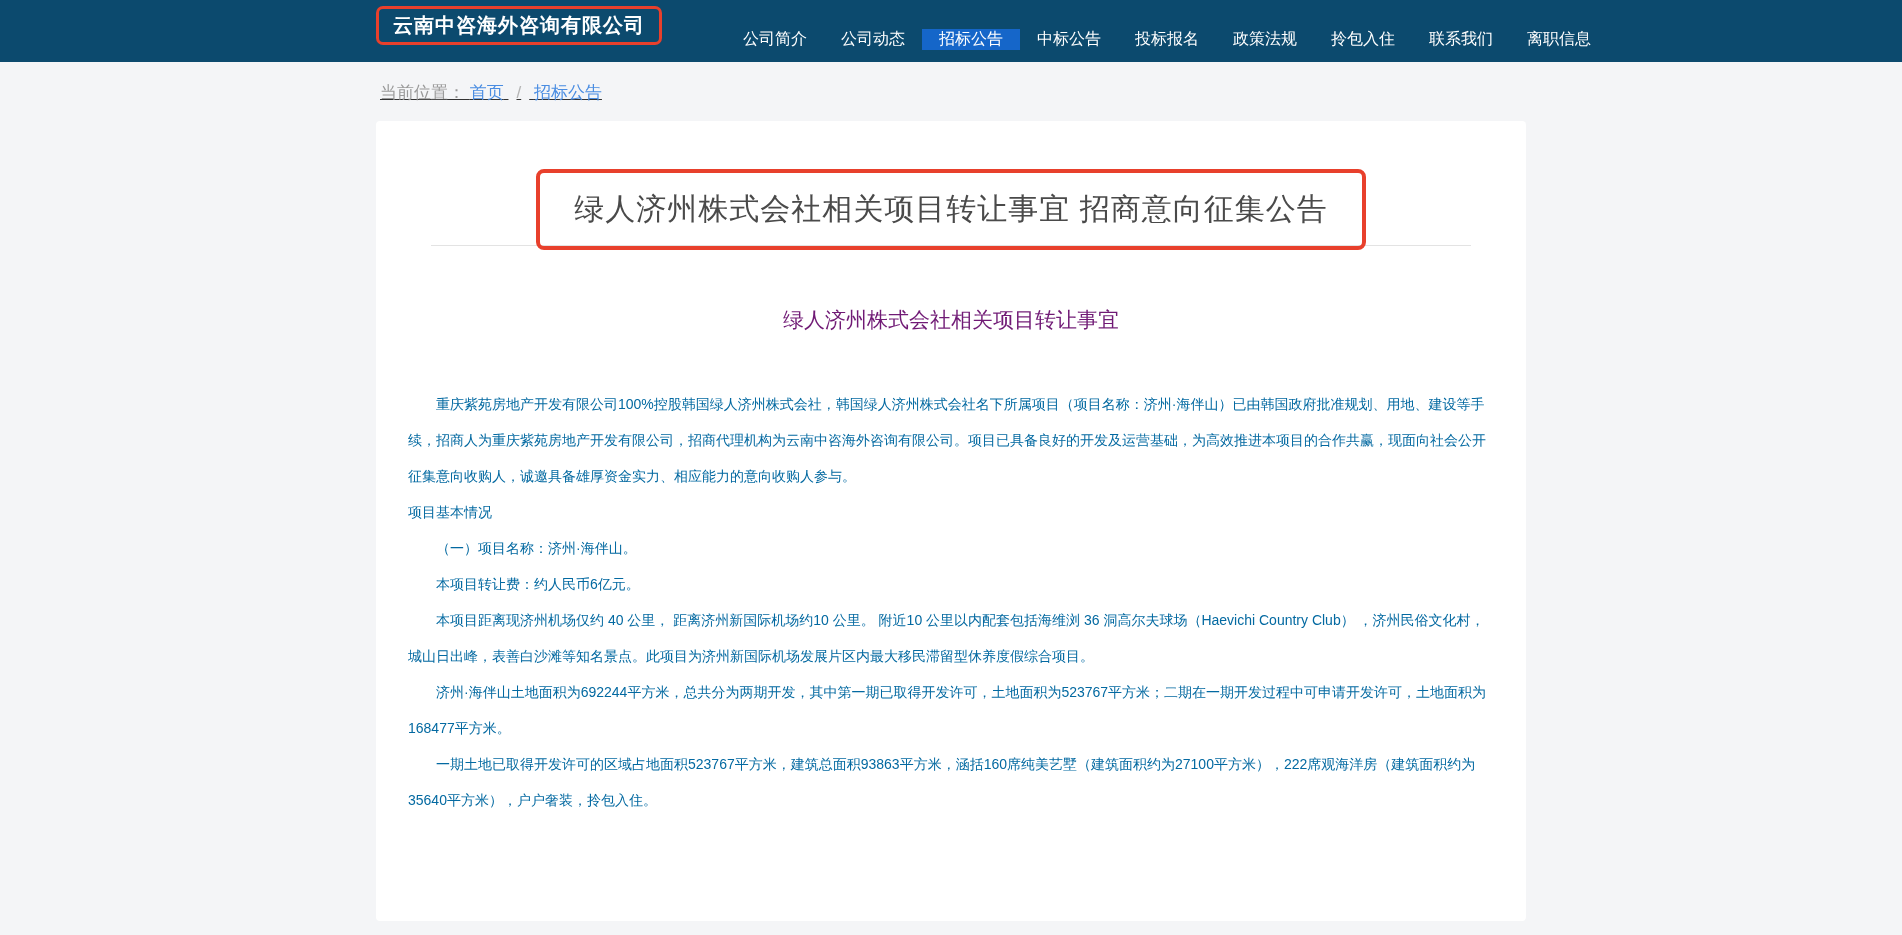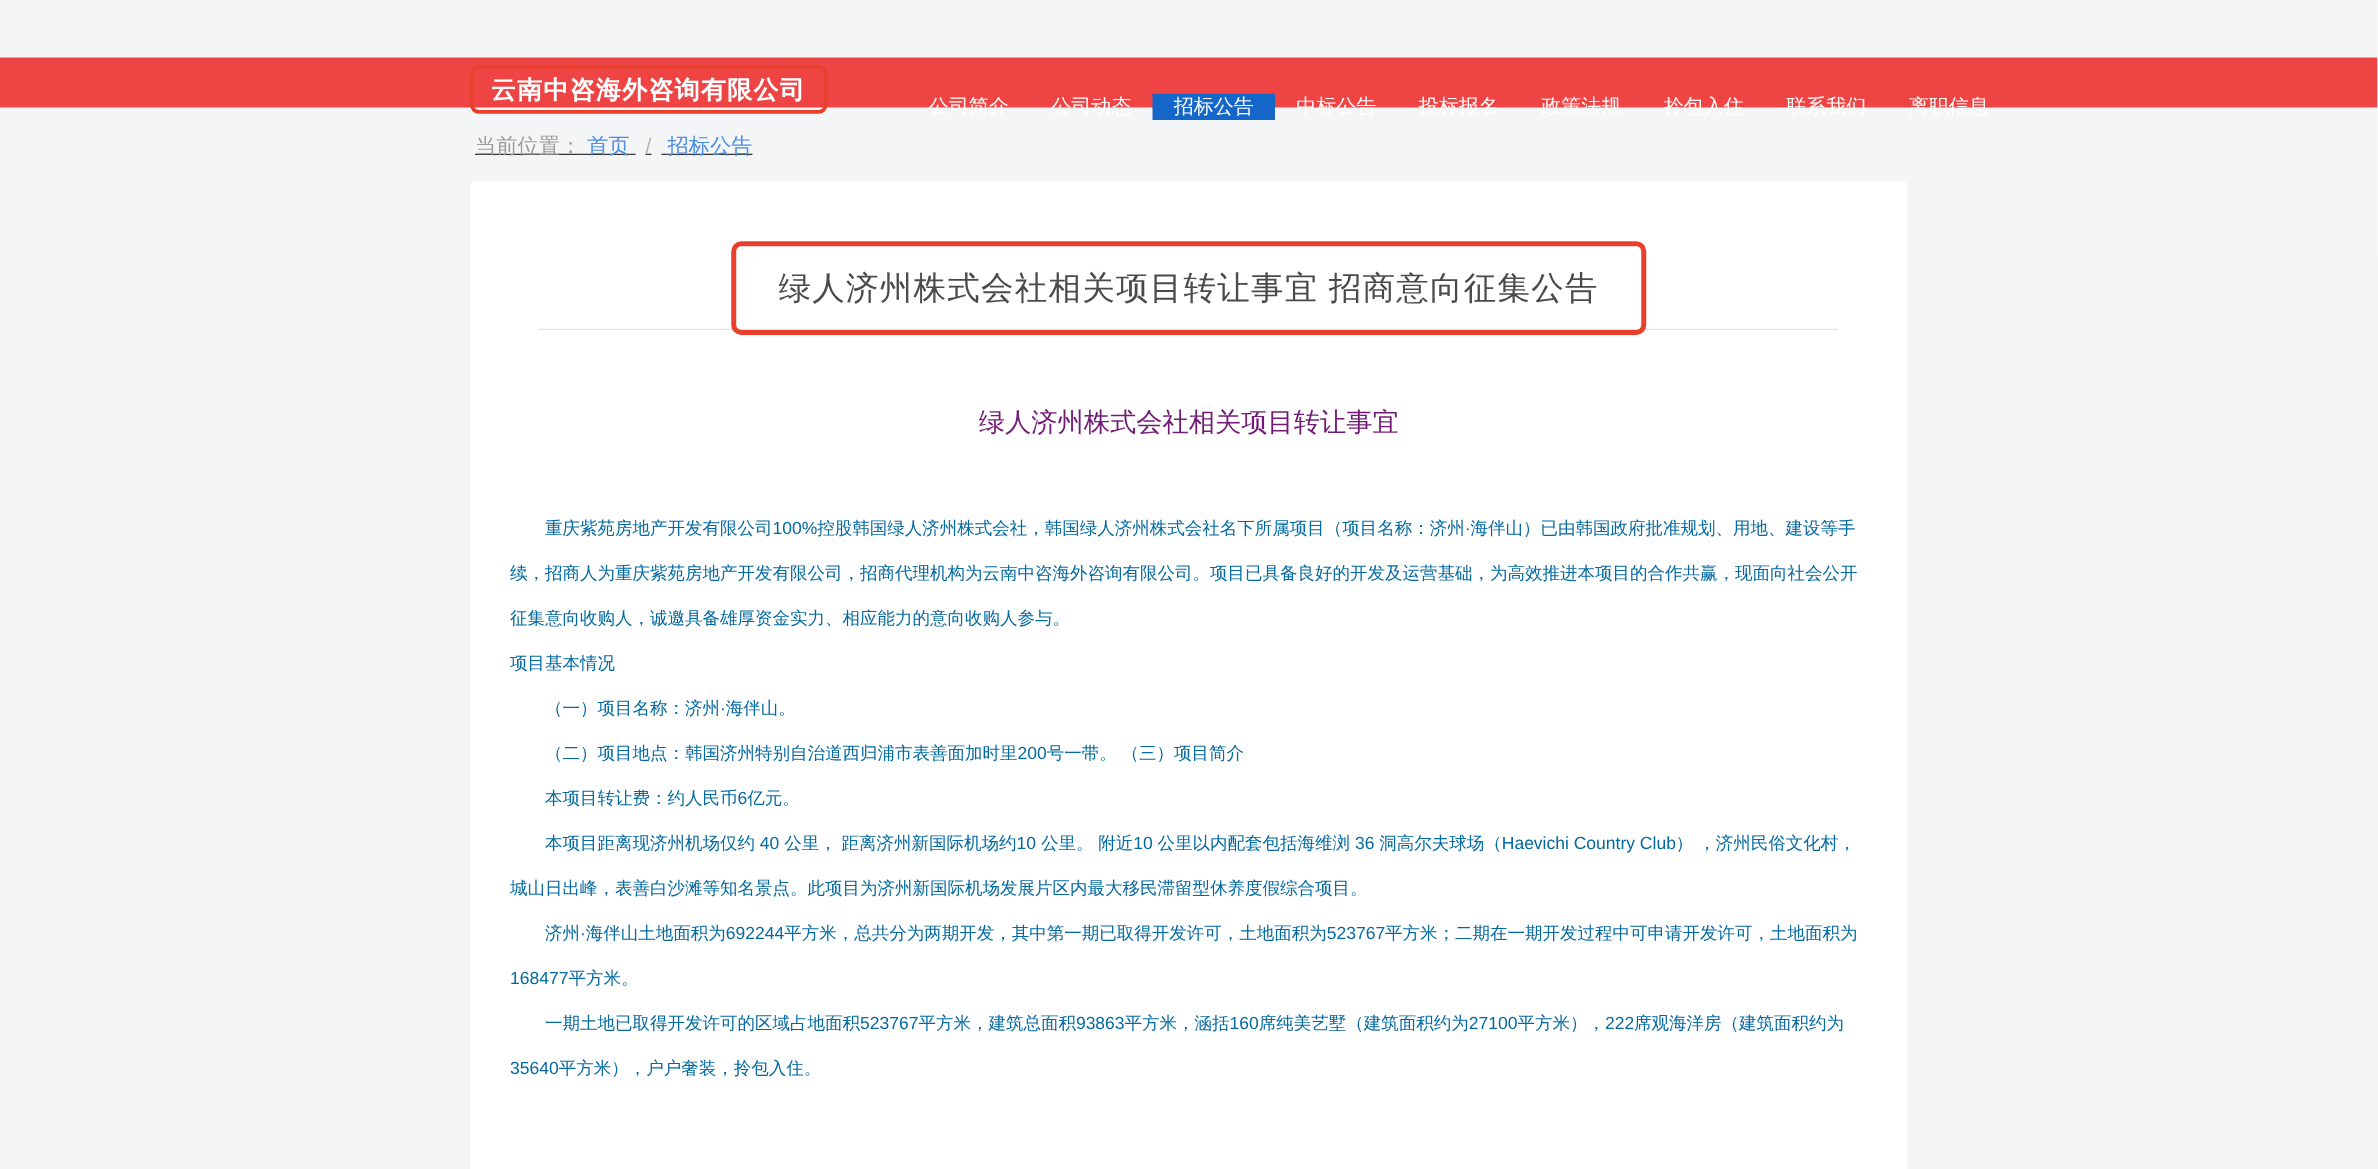--- a/index.html
+++ b/index.html
@@ -6,24 +6,23 @@
   html, body {
     width: 1902px;
     min-height: 935px;
     background: #f4f5f7;
     font-family: "Liberation Sans", "DejaVu Sans", sans-serif;
     color: #333;
   }
 
   
   .nav {
-    height: 40px;
-    background: #ef4444;
+    height: 62px;
+    background: #0c4a6e;
     width: 100%;
-    margin-top: 46px;
   }
   .nav-inner {
     width: 1150px;
     margin: 0 auto;
     height: 50px;
     display: flex;
     align-items: center;
   }
   .brand-box {
     border: 3px solid #e8402c;
@@ -78,21 +77,21 @@
     width: fit-content;
     margin: 0 auto;
     border: 4px solid #e8402c;
     border-radius: 8px;
     padding: 16px 34px;
     position: relative;
     z-index: 2;
     background: transparent;
   }
   .article-title {
-    font-size: 26px;
+    font-size: 30px;
     font-weight: normal;
     color: #4a4a4a;
     white-space: nowrap;
     letter-spacing: 1px;
   }
   .title-divider {
     border: none;
     border-top: 1px solid #e3e3e3;
     width: 1040px;
     margin: -5px auto 0;
@@ -152,19 +151,18 @@
     <h1 class="article-title">绿人济州株式会社相关项目转让事宜 招商意向征集公告</h1>
   </div>
   <hr class="title-divider">
 
   <h2 class="subtitle first">绿人济州株式会社相关项目转让事宜</h2>
 
   <div class="article-body" id="article-body">
       <p class="para indent">重庆紫苑房地产开发有限公司100%控股韩国绿人济州株式会社，韩国绿人济州株式会社名下所属项目（项目名称：济州·海伴山）已由韩国政府批准规划、用地、建设等手续，招商人为重庆紫苑房地产开发有限公司，招商代理机构为云南中咨海外咨询有限公司。项目已具备良好的开发及运营基础，为高效推进本项目的合作共赢，现面向社会公开征集意向收购人，诚邀具备雄厚资金实力、相应能力的意向收购人参与。</p>
       <p class="para flush">项目基本情况</p>
       <p class="para indent">（一）项目名称：济州·海伴山。</p>
-      <p class="para indent">（二）项目地点：韩国济州特别自治道西归浦市表善面加时里200号一带。 （三）项目简介</p>
       <p class="para indent">本项目转让费：约人民币6亿元。</p>
       <p class="para indent">本项目距离现济州机场仅约 40 公里， 距离济州新国际机场约10 公里。 附近10 公里以内配套包括海维浏 36 洞高尔夫球场（Haevichi Country Club） ，济州民俗文化村，城山日出峰，表善白沙滩等知名景点。此项目为济州新国际机场发展片区内最大移民滞留型休养度假综合项目。</p>
       <p class="para indent">济州·海伴山土地面积为692244平方米，总共分为两期开发，其中第一期已取得开发许可，土地面积为523767平方米；二期在一期开发过程中可申请开发许可，土地面积为168477平方米。</p>
       <p class="para indent">一期土地已取得开发许可的区域占地面积523767平方米，建筑总面积93863平方米，涵括160席纯美艺墅（建筑面积约为27100平方米），222席观海洋房（建筑面积约为35640平方米），户户奢装，拎包入住。</p>
     </div>
 </div>
 
 </body></html>

